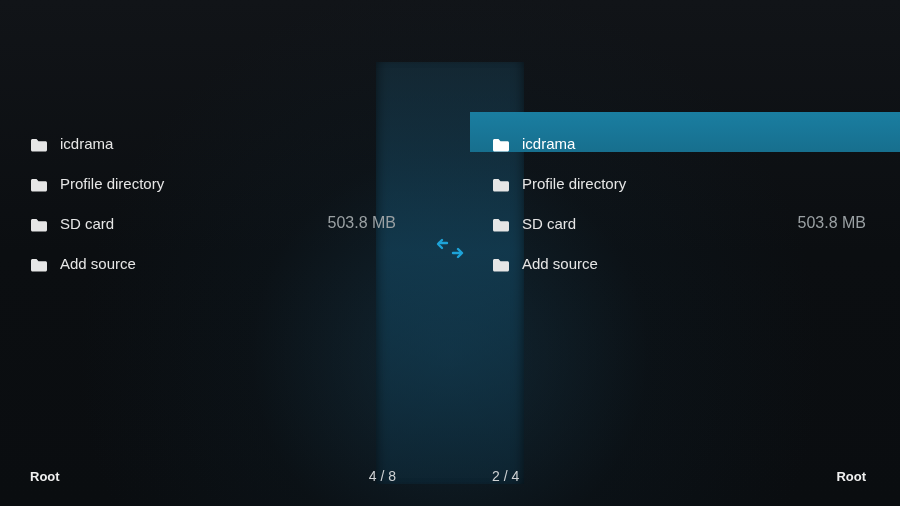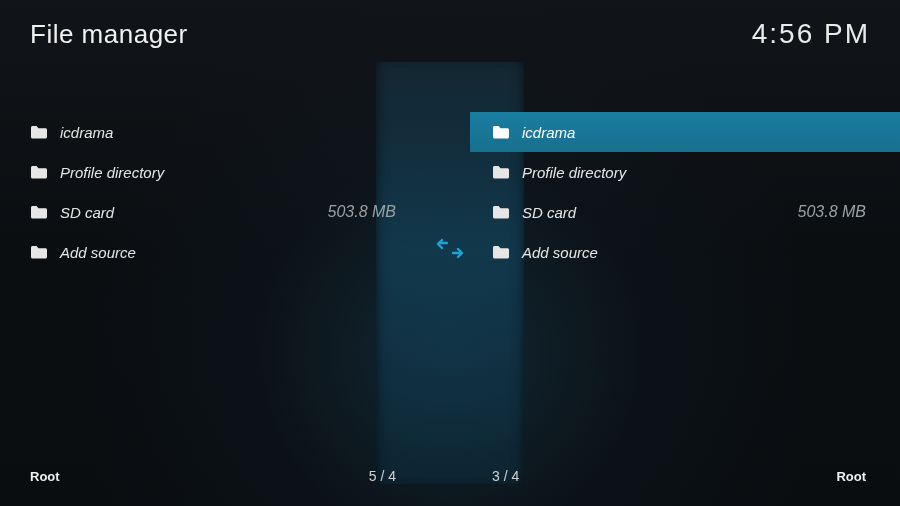--- a/index.html
+++ b/index.html
@@ -55,27 +55,26 @@
   .pane {
     position: absolute;
     top: 112px;
     width: 430px;
   }
   .pane.left { left: 0; }
   .pane.right { right: 0; }
 
   .list { list-style: none; width: 100%; }
   .list-item {
-    display: flex; align-items: center;
+    display: flex; align-items: flex-end;
     height: 40px;
     padding: 0 34px 0 30px;
     font-size: 15px;
     gap: 12px;
     color: #e6e6e6;
-    font-style: italic;
   }
   .pane.right .list-item { padding-left: 22px; padding-right: 34px; }
   .list-item.selected {
     background: linear-gradient(180deg, #1a7ea1 0%, #176f8e 100%);
     color: #ffffff;
   }
   .list-item .folder-icon {
     width: 18px; height: 14px; flex: 0 0 18px;
     display: inline-block;
   }
@@ -104,24 +103,20 @@
   .footer-right { }
   .footer-right .path { margin-left: auto; order: 2; }
   .footer-right .count { order: 1; }
 
 </style>
 </head>
 <body>
 
 <div class="app">
 
-  <div class="header">
-    <div class="title">File manager</div>
-    <div class="clock">4:56 PM</div>
-  </div>
 
   <div class="center-band"></div>
 
   <div class="swap-icon">
     <svg width="34" height="22" viewBox="0 0 34 22" fill="none" stroke="currentColor" stroke-width="2.4" stroke-linecap="round" stroke-linejoin="round">
       <path d="M14 6 L6 6"></path>
         <path d="M9 3 L5 7 L9 11"></path>
       <path d="M20 16 L28 16"></path>
         <path d="M25 12 L29 16 L25 20"></path>
     </svg>
@@ -204,20 +199,20 @@
             </svg>
         </span>
         <span class="label">Add source</span>
         <span class="meta"></span>
       </li>
     </ul>
   </div>
 
   <div class="footer-left">
     <span class="path">Root</span>
-    <span class="count">5 / 4</span>
+    <span class="count">4 / 8</span>
   </div>
   <div class="footer-right">
-    <span class="count">3 / 4</span>
+    <span class="count">2 / 4</span>
     <span class="path">Root</span>
   </div>
 
 </div>
 
 </body></html>

